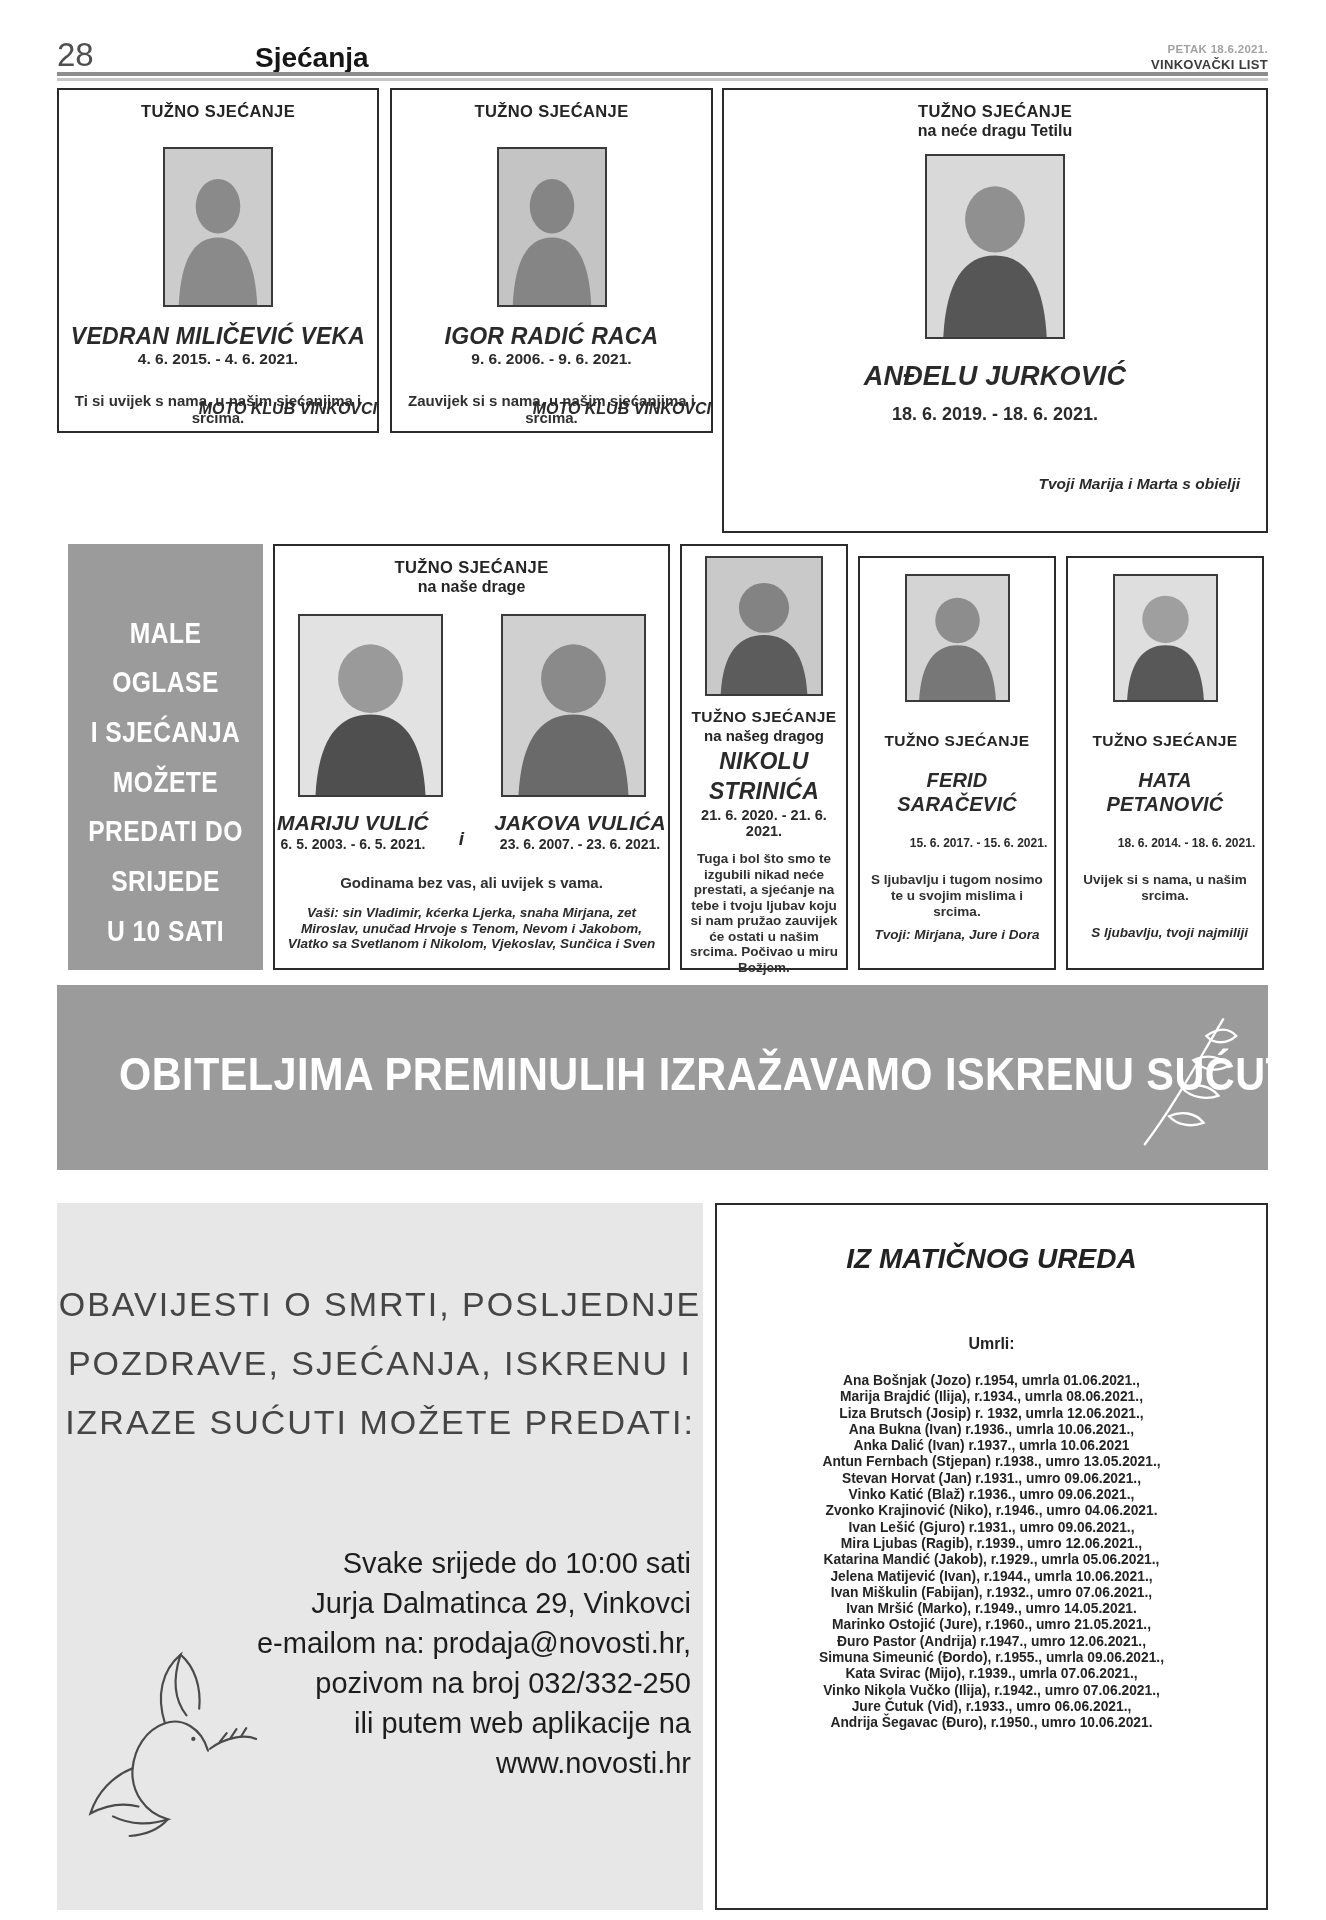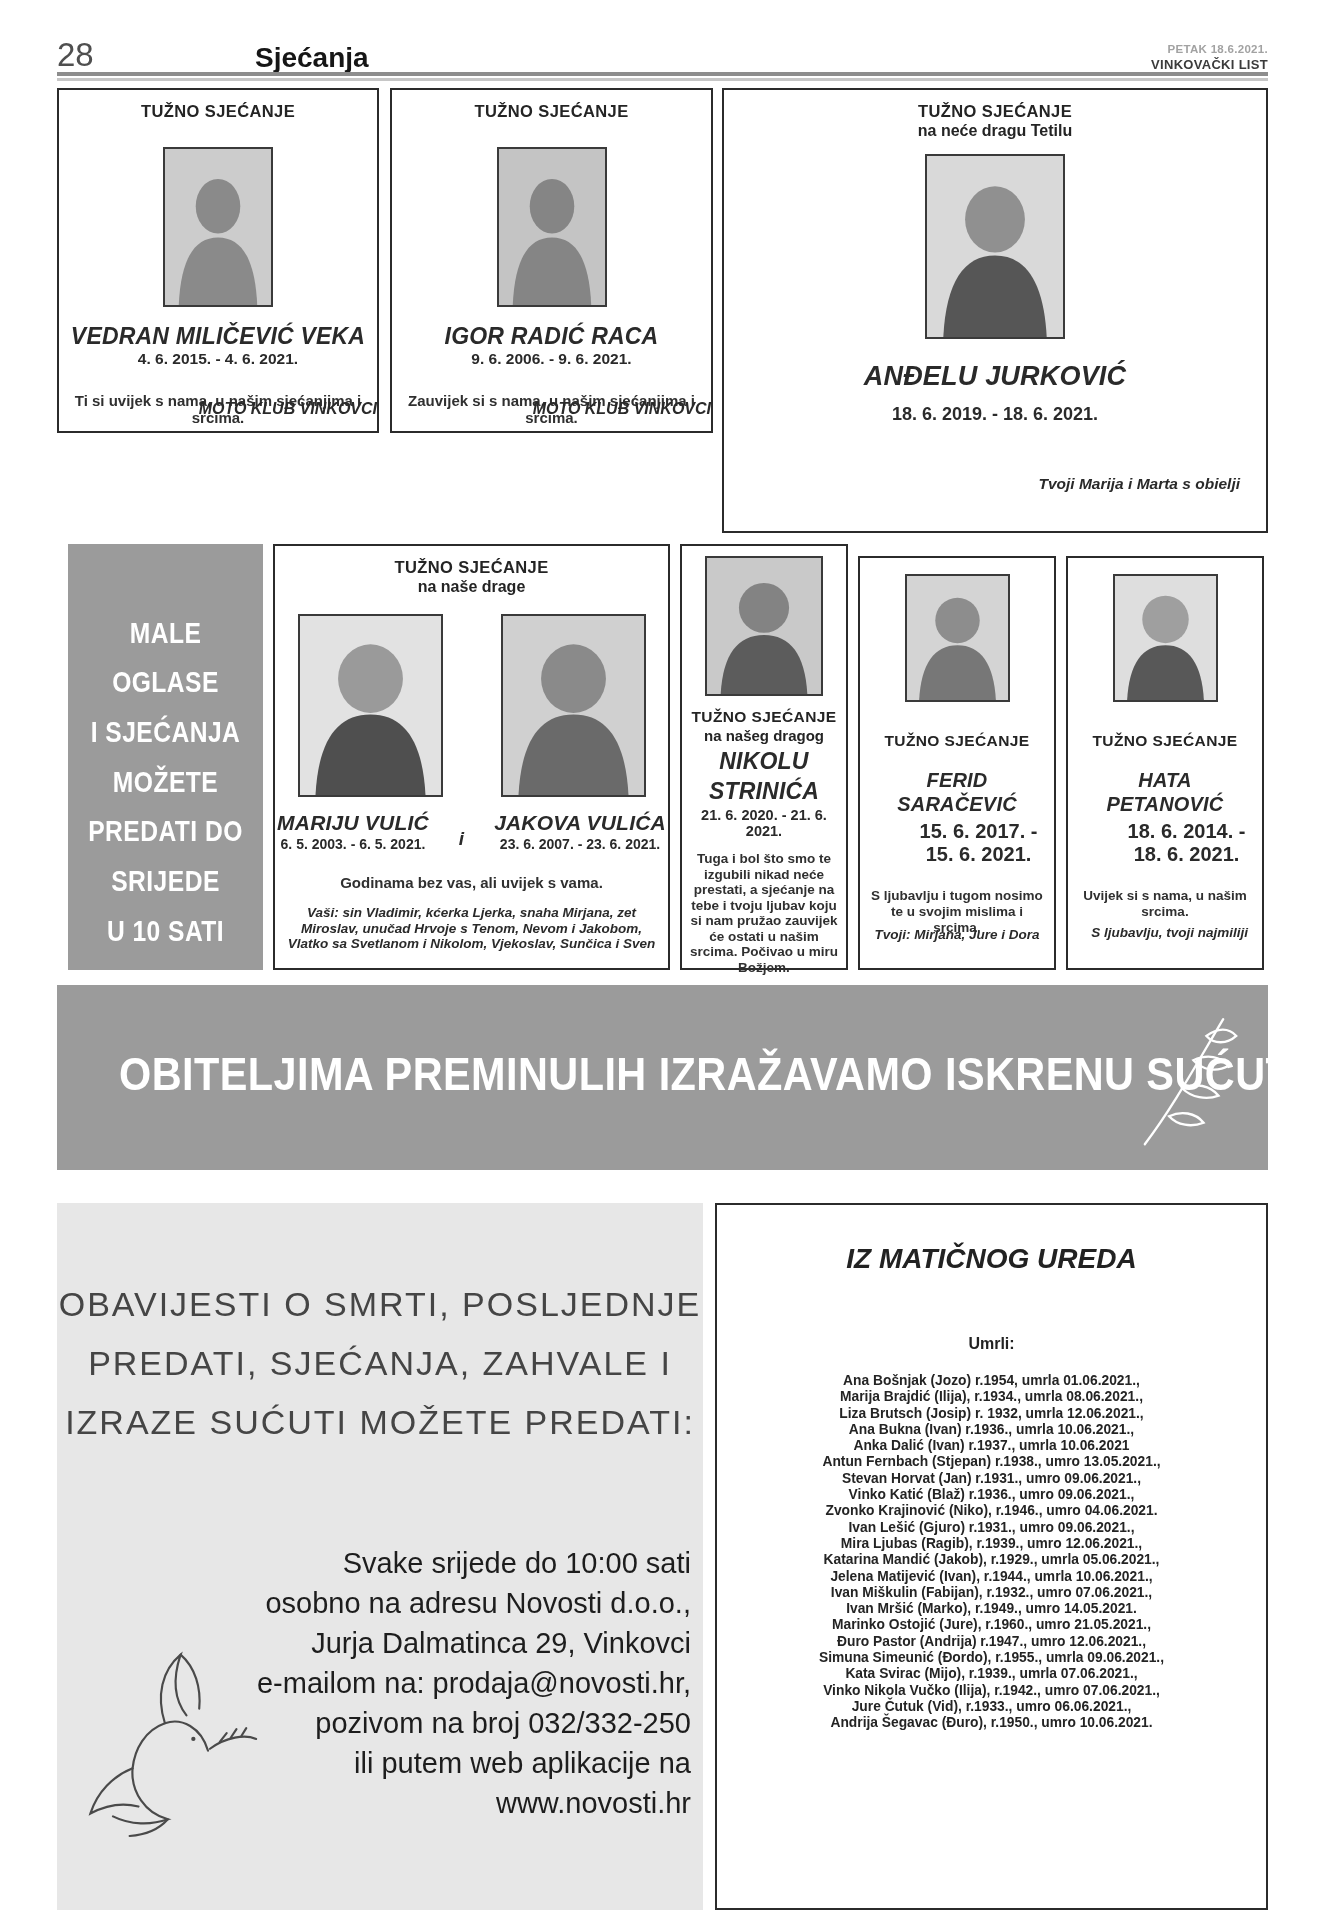--- a/index.html
+++ b/index.html
@@ -58,21 +58,21 @@
   .strinic .mb-header{font-size:15.5px;margin-top:12px;}
   .strinic .mb-sub{font-size:15px;}
   .strinic .mb-name{font-size:23px;line-height:25px;margin-top:5px;}
   .strinic .mb-dates{font-size:14.5px;margin-top:3px;}
   .strinic .mb-body{width:152px;margin:12px auto 0;font-size:13.5px;line-height:15.5px;}
   .strinic .mb-sign{display:block;width:150px;margin:10px auto 0;font-size:13.5px;line-height:15.5px;}
 
   .smallbox .photo{width:105px;height:128px;margin-top:16px;}
   .smallbox .mb-header{font-size:15.5px;margin-top:30px;}
   .smallbox .mb-name{font-size:20px;line-height:24px;margin-top:18px;}
-  .smallbox .mb-dates{font-size:20px;margin-top:4px;padding-left:43px;}
+  .smallbox .mb-dates{font-size:12px;margin-top:20px;padding-left:43px;}
   .smallbox .mb-body{width:172px;margin:22px auto 0;font-size:13.5px;line-height:16px;}
   .ferid{left:858px;top:556px;width:198px;height:414px;}
   .ferid .mb-sign{position:absolute;bottom:26px;left:0;right:0;font-size:13.5px;}
   .hata{left:1066px;top:556px;width:198px;height:414px;}
   .hata .mb-sign{position:absolute;bottom:28px;right:14px;font-size:13.5px;}
 
   
   .banner{position:absolute;left:57px;top:985px;width:1211px;height:185px;background:#9b9b9b;}
   .banner-text{position:absolute;left:62px;top:62px;color:#ffffff;font-weight:700;font-size:46px;
                letter-spacing:.5px;white-space:nowrap;transform:scaleX(.9);transform-origin:left center;}
@@ -251,26 +251,25 @@
       <path d="M58 92 C73 86 88 89 97 100 C84 105 68 102 58 92 Z"></path>
       <path d="M70 62 C85 55 99 58 108 68 C95 75 80 73 70 62 Z"></path>
       <path d="M44 122 C57 116 72 118 81 129 C68 134 53 132 44 122 Z"></path>
       <path d="M84 36 C96 27 108 27 116 36 C106 45 92 45 84 36 Z"></path>
     </svg>
   </div>
 
   <div class="info-box">
     <div class="info-title">
         <div>OBAVIJESTI O SMRTI, POSLJEDNJE</div>
-        <div>PREDATI, SJEĆANJA, ZAHVALE I</div>
+        <div>POZDRAVE, SJEĆANJA, ISKRENU I</div>
         <div>IZRAZE SUĆUTI MOŽETE PREDATI:</div>
       </div>
     <div class="info-details">
         <div>Svake srijede do 10:00 sati</div>
-        <div>osobno na adresu Novosti d.o.o.,</div>
         <div>Jurja Dalmatinca 29, Vinkovci</div>
         <div>e-mailom na: prodaja@novosti.hr,</div>
         <div>pozivom na broj 032/332-250</div>
         <div>ili putem web aplikacije na</div>
         <div>www.novosti.hr</div>
       </div>
     <svg class="dove-art" viewBox="0 0 200 220" fill="none" stroke="#4a4a4a" stroke-width="2.2" stroke-linecap="round">
       <path d="M150 122 C166 110 186 107 197 112"></path>
       <path d="M160 115 l7 -9 M171 111 l6 -9 M182 109 l5 -8"></path>
       <path d="M148 124 C141 100 121 90 104 96 C84 103 73 122 71 142 C69 166 84 188 107 194 C90 200 69 200 51 191"></path>

